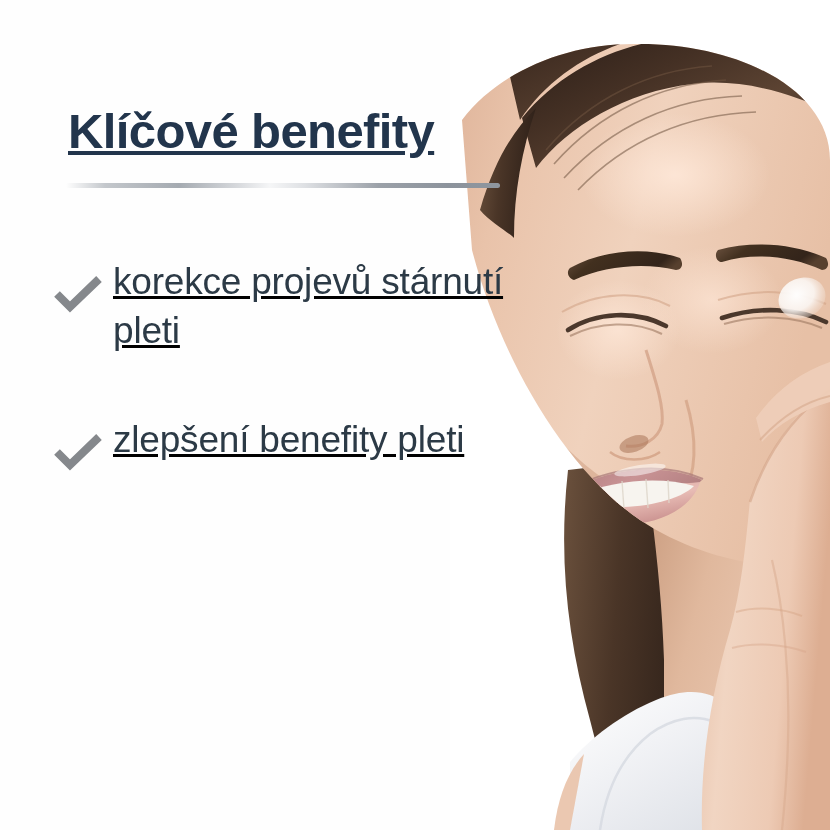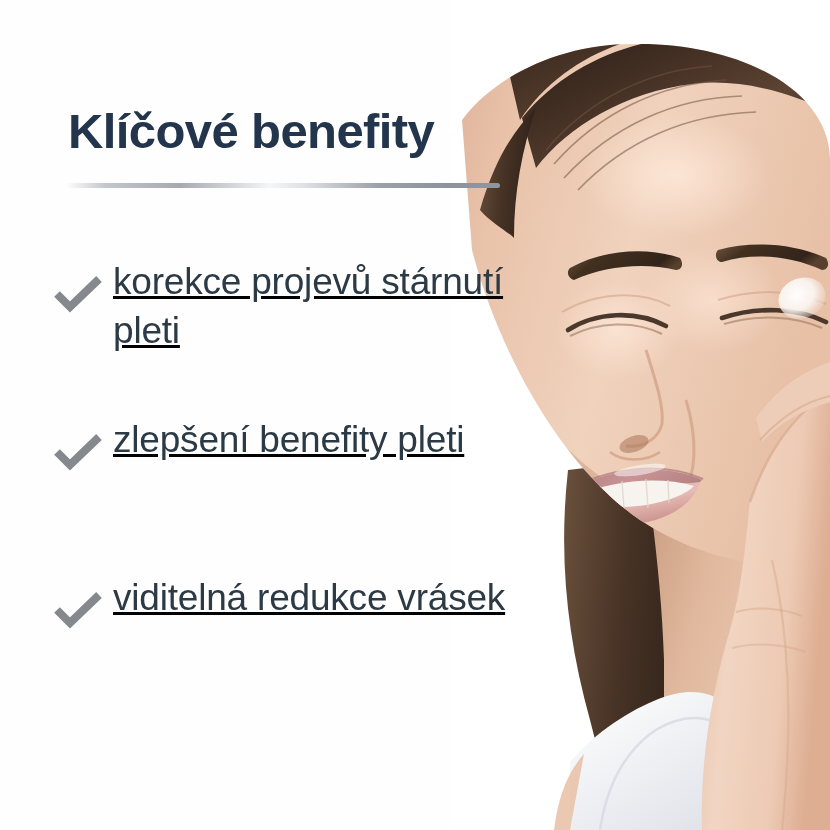--- a/index.html
+++ b/index.html
@@ -34,20 +34,21 @@
     position: absolute;
     left: 68px;
     top: 104px;
     margin: 0;
     font-size: 49px;
     font-weight: 700;
     letter-spacing: -0.6px;
     color: #22354c;
     white-space: nowrap;
     line-height: 1.12;
+    text-decoration: underline;
   }
 
   .title-divider {
     position: absolute;
     left: 66px;
     top: 183px;
     width: 434px;
     height: 5px;
     border-radius: 3px;
     background: linear-gradient(to right,
@@ -301,23 +302,17 @@
         <span class="benefit-text">korekce projevů stárnutí pleti</span>
       </li>
 
       <li class="benefit-item">
         <svg class="check-icon" viewBox="0 0 48 40">
           <path d="M 3,20 L 16,33 L 45,5" fill="none" stroke="#85888c" stroke-width="8" stroke-linecap="butt" stroke-linejoin="miter"></path>
         </svg>
         <span class="benefit-text">zlepšení benefity pleti</span>
       </li>
 
-      <li class="benefit-item">
-        <svg class="check-icon" viewBox="0 0 48 40">
-          <path d="M 3,20 L 16,33 L 45,5" fill="none" stroke="#85888c" stroke-width="8" stroke-linecap="butt" stroke-linejoin="miter"></path>
-        </svg>
-        <span class="benefit-text">viditelná redukce vrásek</span>
-      </li>
 
     </ul>
   </div>
 
 </div>
 
 </body></html>

